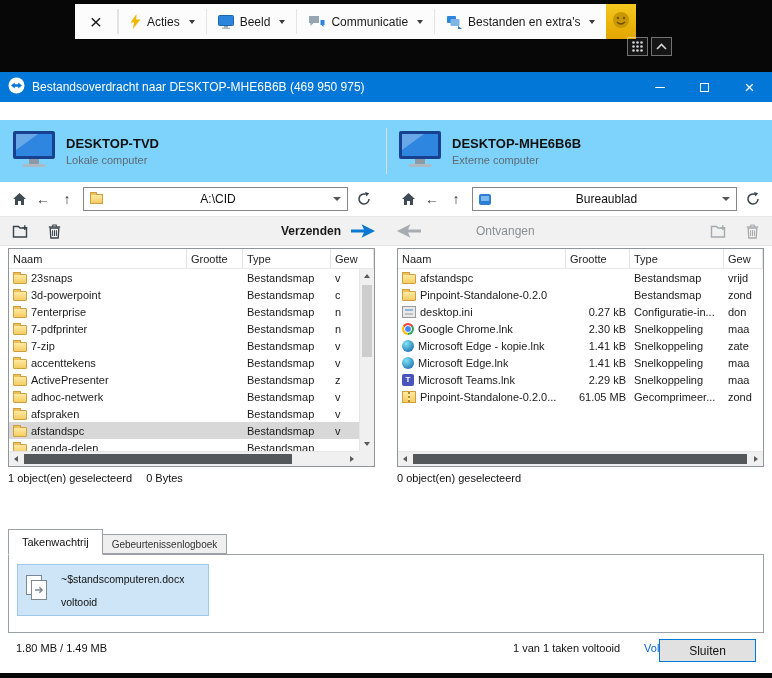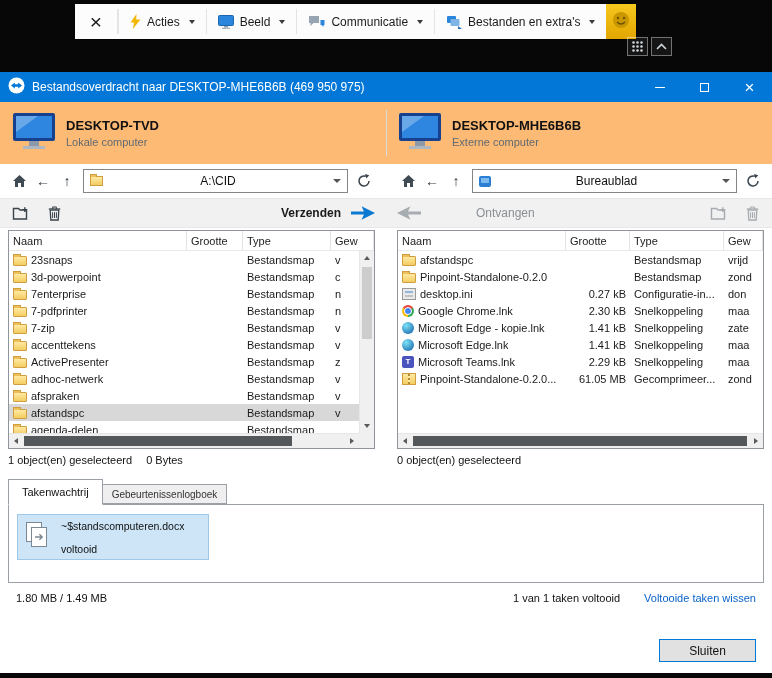--- a/index.html
+++ b/index.html
@@ -23,21 +23,21 @@
   .window{position:absolute;left:0;top:72px;width:772px;height:601px;background:#fff;}
   .titlebar{height:30px;background:var(--titlebar);display:flex;align-items:center;padding-left:8px;gap:7px;}
   .titlebar .title{color:#fff;font-size:12px;flex:1;white-space:nowrap;overflow:hidden;}
   .win-controls{display:flex;height:100%;}
   .win-btn{width:45px;height:100%;display:flex;align-items:center;justify-content:center;color:#fff;}
   .min-glyph{width:10px;height:1px;background:#fff;display:block;}
   .max-glyph{width:9px;height:9px;border:1px solid #fff;display:block;}
   .close-glyph{font-size:17px;line-height:1;}
 
   
-  .computers{height:62px;display:flex;position:relative;background:#fdba74;}
+  .computers{height:62px;display:flex;position:relative;background:#7dd3fc;margin-top:18px;}
   .computers::after{content:"";position:absolute;left:50%;top:8px;bottom:8px;width:1px;background:#dcdcdc;}
   .comp{flex:1;display:flex;align-items:center;gap:10px;padding-left:12px;}
   .comp-info{display:flex;flex-direction:column;gap:3px;}
   .comp-name{font-size:13px;font-weight:700;}
   .comp-sub{font-size:11px;color:#5f6a72;}
 
   
   .addr-row{display:flex;gap:22px;padding:5px 8px;height:34px;align-items:center;}
   .addr{flex:1;display:flex;align-items:center;gap:2px;min-width:0;}
   .nav-btn{width:22px;height:22px;display:flex;align-items:center;justify-content:center;font-size:14px;color:#2f3840;}
@@ -109,25 +109,25 @@
   .flist-l .hthumb{left:15px;width:268px;}
   .flist-r .hthumb{left:15px;right:16px;}
 
   
   .list-status{display:flex;gap:22px;padding:5px 8px 0;font-size:11px;}
   .list-status>div{flex:1;display:flex;gap:14px;}
 
   
   .tasks{margin:13px 8px 0;}
   .tabs{display:flex;align-items:flex-end;position:relative;z-index:2;}
-  .tab{border:1px solid #9aa0a6;background:#efefef;}
+  .tab{border:1px solid #9aa0a6;background:#efefef;margin-top:32px;}
   .tab.active{background:#fff;padding:6px 13px;font-size:11px;border-bottom:1px solid #fff;margin-bottom:-1px;}
   .tab.inactive{padding:4px 9px 3px;font-size:10px;color:#333;border-left:none;}
   .tasks-box{border:1px solid #9aa0a6;height:79px;background:#fff;position:relative;z-index:1;padding:9px 8px;}
-  .task-tile{width:192px;height:46px;background:var(--tile);border:1px solid #9fc8e8;display:flex;align-items:center;gap:7px;padding:6px;}
+  .task-tile{width:192px;height:52px;background:var(--tile);border:1px solid #9fc8e8;display:flex;align-items:center;gap:7px;padding:6px;}
   .task-info{display:flex;flex-direction:column;gap:11px;font-size:10.5px;min-width:0;}
   .task-name{white-space:nowrap;overflow:hidden;}
   .transfer-status{display:flex;align-items:center;padding:9px 8px;font-size:11px;}
   .summary{margin-left:auto;}
   .clear-link{color:var(--link);margin-left:24px;}
 
   .close-btn{position:absolute;right:16px;bottom:11px;width:97px;height:23px;background:#e1e1e1;border:1px solid #0078d7;font-size:12px;font-family:inherit;display:flex;align-items:center;justify-content:center;color:#111;}
 </style>
 </head>
 <body>

